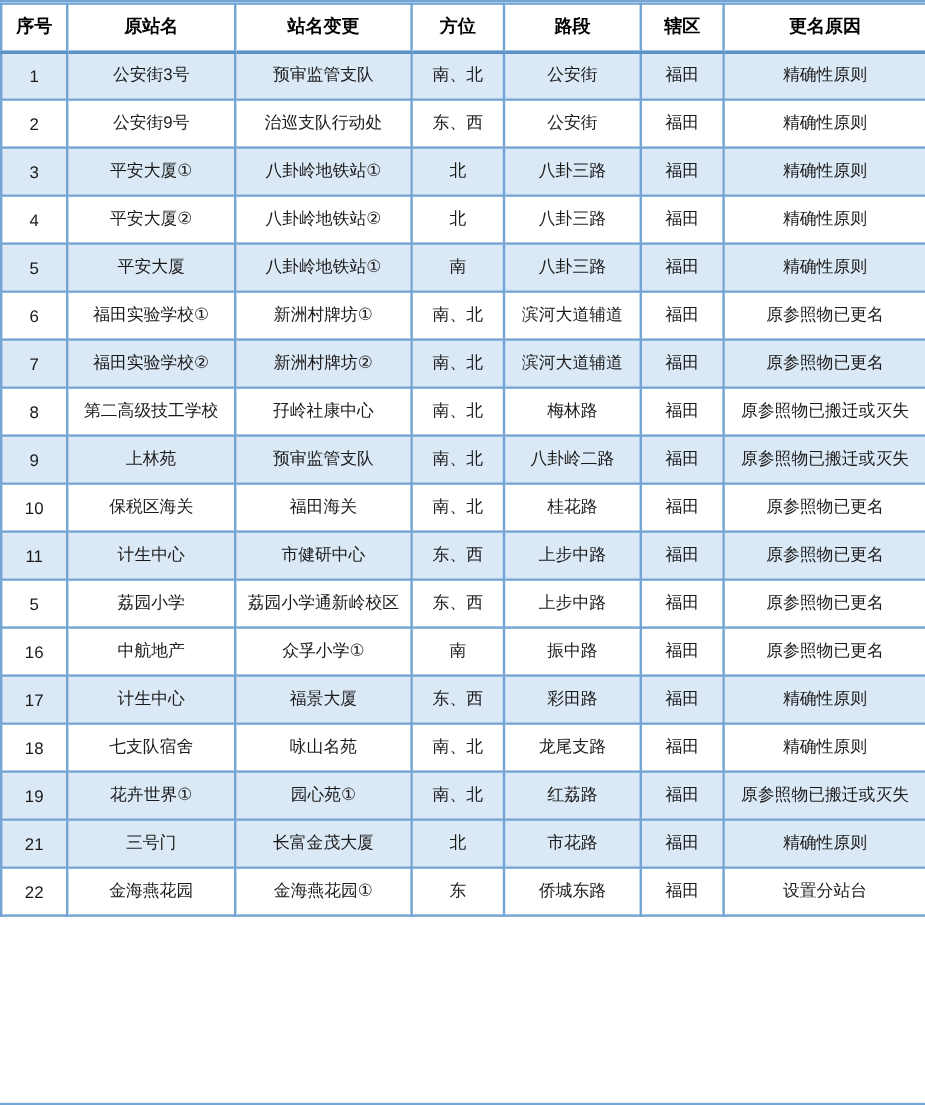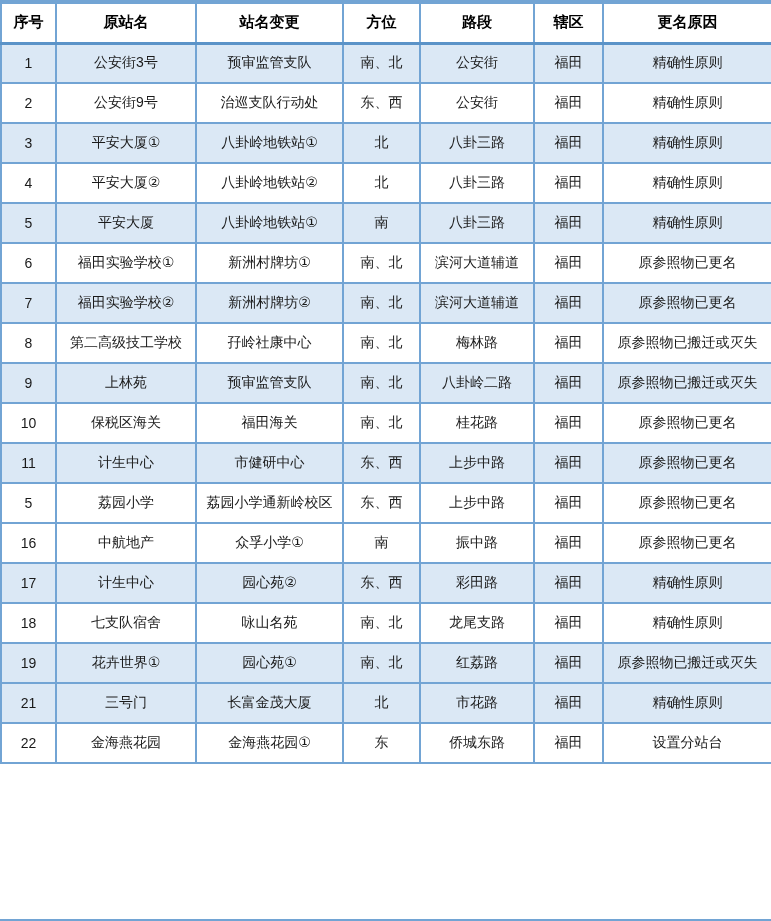--- a/index.html
+++ b/index.html
@@ -197,21 +197,21 @@
           <td>中航地产</td>
           <td>众孚小学①</td>
           <td>南</td>
           <td>振中路</td>
           <td>福田</td>
           <td>原参照物已更名</td>
         </tr>
         <tr class="alt">
           <td>17</td>
           <td>计生中心</td>
-          <td>园心苑②</td>
+          <td>福景大厦</td>
           <td>东、西</td>
           <td>彩田路</td>
           <td>福田</td>
           <td>精确性原则</td>
         </tr>
         <tr class="plain">
           <td>18</td>
           <td>七支队宿舍</td>
           <td>咏山名苑</td>
           <td>南、北</td>

